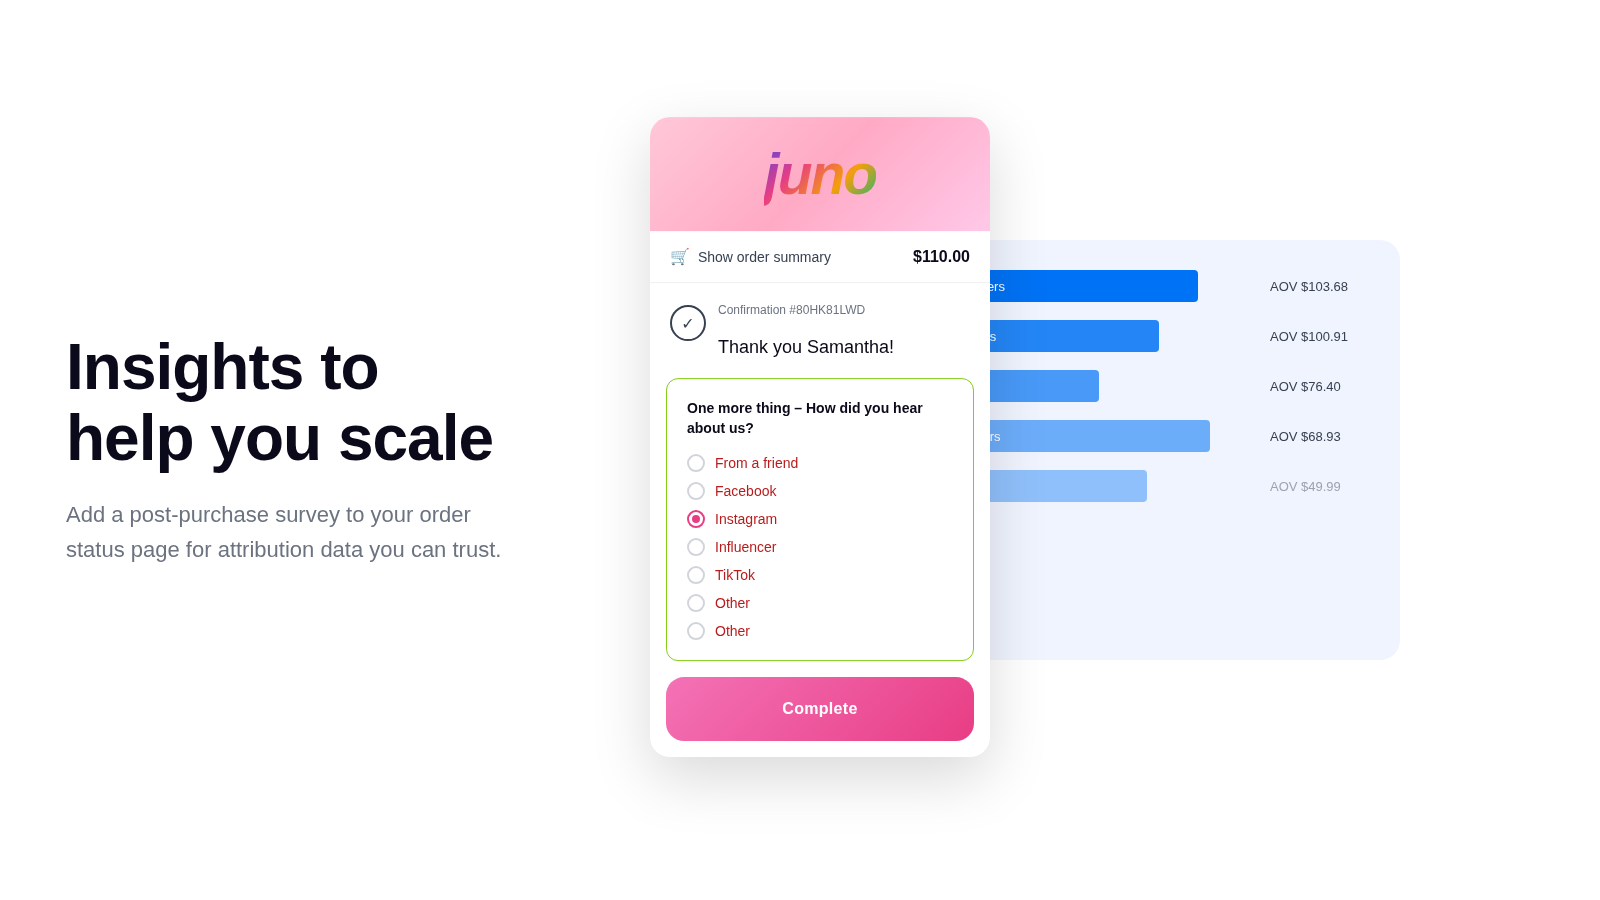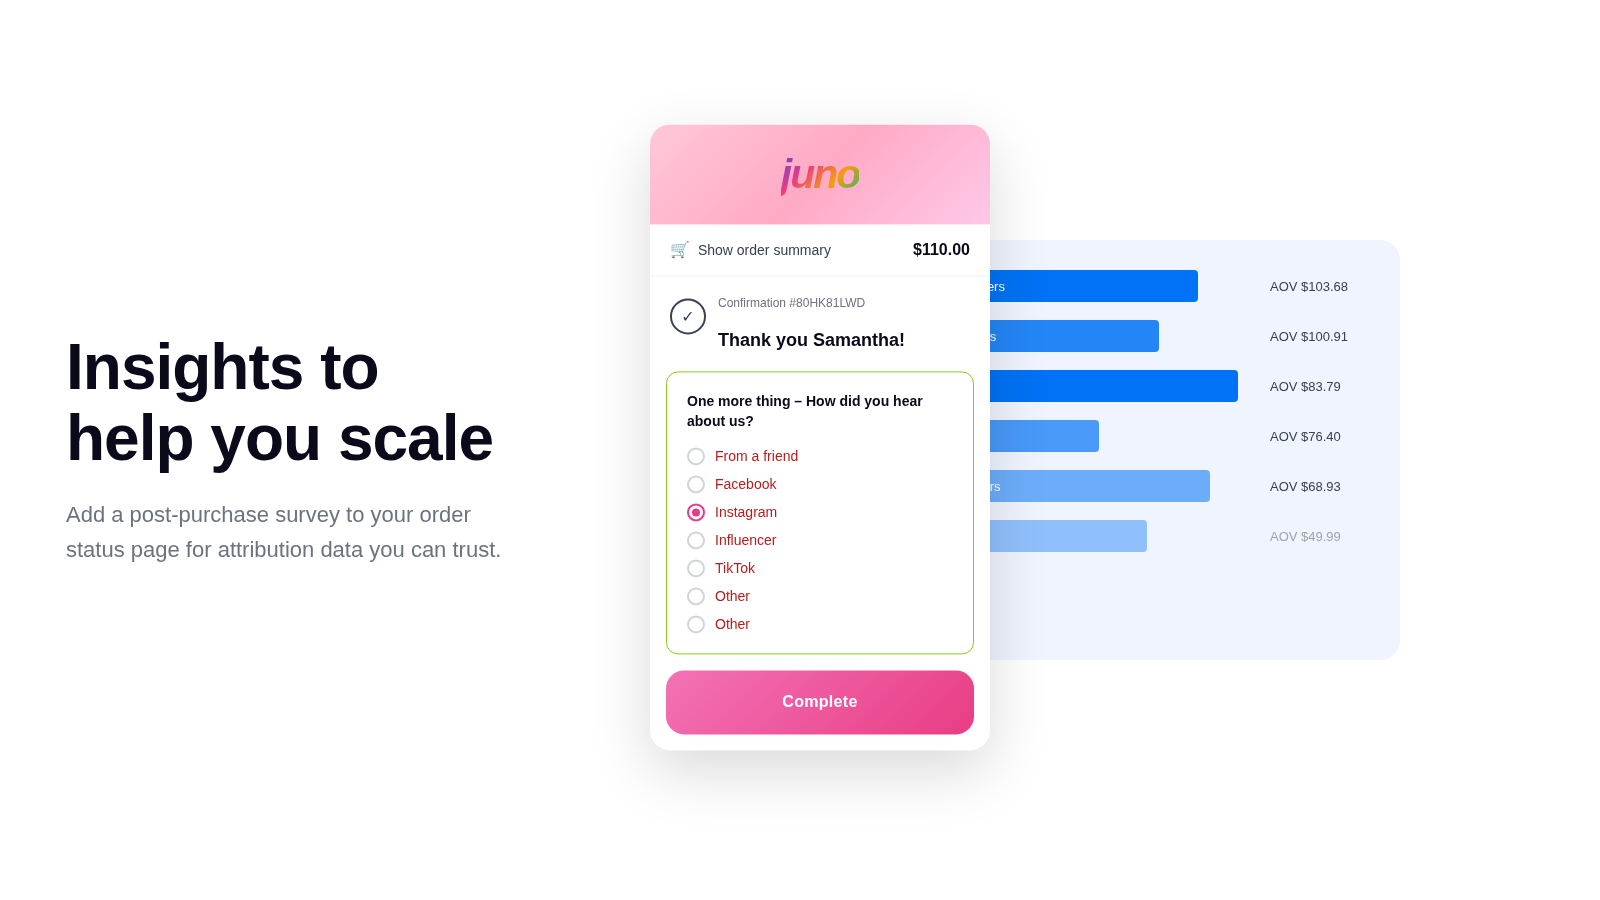--- a/index.html
+++ b/index.html
@@ -120,21 +120,21 @@
     .card-header {
       background: linear-gradient(135deg, #ffc8d8 0%, #ffaac5 50%, #ffc8e8 100%);
       padding: 24px;
       display: flex;
       align-items: center;
       justify-content: center;
       min-height: 100px;
     }
 
     .logo-text {
-      font-size: 41px;
+      font-size: 57px;
       font-weight: 900;
       letter-spacing: -2px;
       background: linear-gradient(135deg, #4f46e5, #e83d84, #f59e0b, #10b981);
       -webkit-background-clip: text;
       -webkit-text-fill-color: transparent;
       background-clip: text;
       font-style: italic;
     }
 
     .order-summary-row {
@@ -193,21 +193,21 @@
       gap: 20px;
     }
 
     .confirmation-number {
       font-size: 12px;
       color: #6b7280;
     }
 
     .thank-you {
       font-size: 18px;
-      font-weight: 700;
+      font-weight: 400;
       color: #0a0a1a;
     }
 
     .survey-section {
       margin: 8px 16px 16px;
       background: #ffffff;
       border: 1px solid #84cc16;
       border-radius: 12px;
       padding: 20px;
     }
@@ -294,26 +294,20 @@
           <div class="chart-aov" style="color: rgb(55, 65, 81);">AOV $103.68</div>
         </div>
         <div class="chart-row">
           <div class="chart-bar-container">
             <div class="chart-bar" style="background: rgba(0, 114, 245, 0.85); width: 75%;">ook: 2,257 customers</div>
           </div>
           <div class="chart-aov" style="color: rgb(55, 65, 81);">AOV $100.91</div>
         </div>
         <div class="chart-row">
           <div class="chart-bar-container">
-            <div class="chart-bar" style="background: rgb(0, 114, 245); width: 95%;">k: 3,105 customers</div>
-          </div>
-          <div class="chart-aov" style="color: rgb(55, 65, 81);">AOV $83.79</div>
-        </div>
-        <div class="chart-row">
-          <div class="chart-bar-container">
             <div class="chart-bar" style="background: rgba(0, 114, 245, 0.7); width: 60%;">e: 1,690 customers</div>
           </div>
           <div class="chart-aov" style="color: rgb(55, 65, 81);">AOV $76.40</div>
         </div>
         <div class="chart-row">
           <div class="chart-bar-container">
             <div class="chart-bar" style="background: rgba(0, 114, 245, 0.55); width: 88%;">ncer: 2,932 customers</div>
           </div>
           <div class="chart-aov" style="color: rgb(55, 65, 81);">AOV $68.93</div>
         </div>

